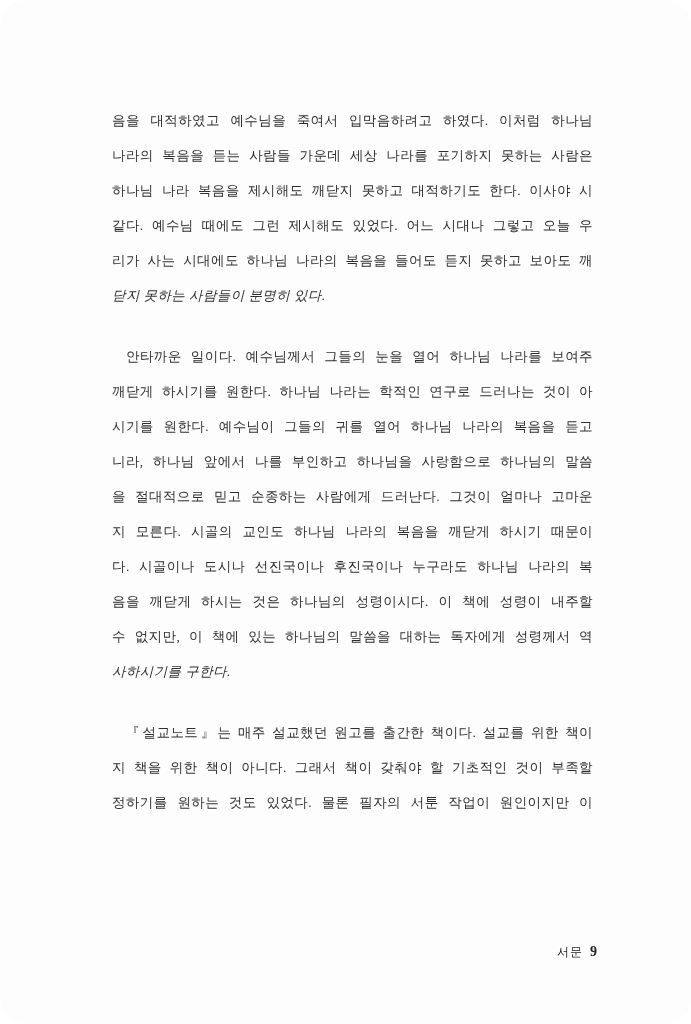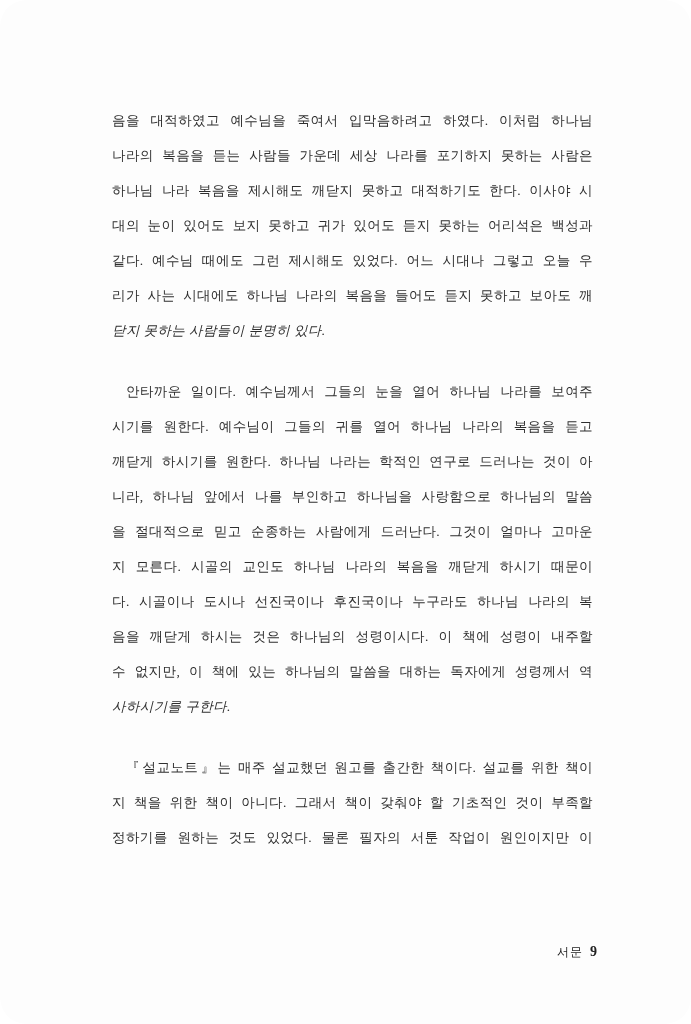--- a/index.html
+++ b/index.html
@@ -68,29 +68,28 @@
 <body>
 
 <div class="page">
 
   <main class="text-block">
 
   <div class="paragraph">
         <div class="line">음을 대적하였고 예수님을 죽여서 입막음하려고 하였다. 이처럼 하나님</div>
         <div class="line">나라의 복음을 듣는 사람들 가운데 세상 나라를 포기하지 못하는 사람은</div>
         <div class="line">하나님 나라 복음을 제시해도 깨닫지 못하고 대적하기도 한다. 이사야 시</div>
-        <div class="line">대의 눈이 있어도 보지 못하고 귀가 있어도 듣지 못하는 어리석은 백성과</div>
         <div class="line">같다. 예수님 때에도 그런 제시해도 있었다. 어느 시대나 그렇고 오늘 우</div>
         <div class="line">리가 사는 시대에도 하나님 나라의 복음을 들어도 듣지 못하고 보아도 깨</div>
         <div class="line short">닫지 못하는 사람들이 분명히 있다.</div>
       </div>
       <div class="paragraph indent">
         <div class="line">안타까운 일이다. 예수님께서 그들의 눈을 열어 하나님 나라를 보여주</div>
+        <div class="line">깨닫게 하시기를 원한다. 하나님 나라는 학적인 연구로 드러나는 것이 아</div>
         <div class="line">시기를 원한다. 예수님이 그들의 귀를 열어 하나님 나라의 복음을 듣고</div>
-        <div class="line">깨닫게 하시기를 원한다. 하나님 나라는 학적인 연구로 드러나는 것이 아</div>
         <div class="line">니라, 하나님 앞에서 나를 부인하고 하나님을 사랑함으로 하나님의 말씀</div>
         <div class="line">을 절대적으로 믿고 순종하는 사람에게 드러난다. 그것이 얼마나 고마운</div>
         <div class="line">지 모른다. 시골의 교인도 하나님 나라의 복음을 깨닫게 하시기 때문이</div>
         <div class="line">다. 시골이나 도시나 선진국이나 후진국이나 누구라도 하나님 나라의 복</div>
         <div class="line">음을 깨닫게 하시는 것은 하나님의 성령이시다. 이 책에 성령이 내주할</div>
         <div class="line">수 없지만, 이 책에 있는 하나님의 말씀을 대하는 독자에게 성령께서 역</div>
         <div class="line short">사하시기를 구한다.</div>
       </div>
       <div class="paragraph indent">
         <div class="line">『설교노트』는 매주 설교했던 원고를 출간한 책이다. 설교를 위한 책이</div>

